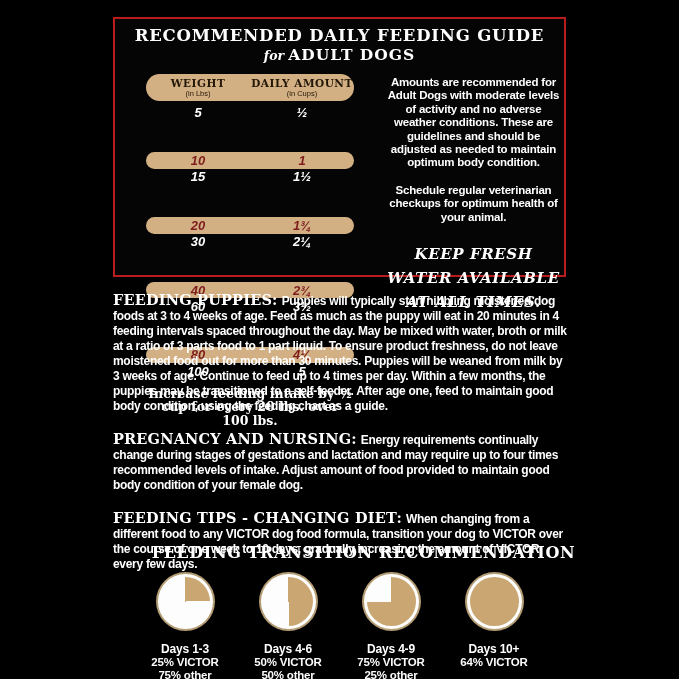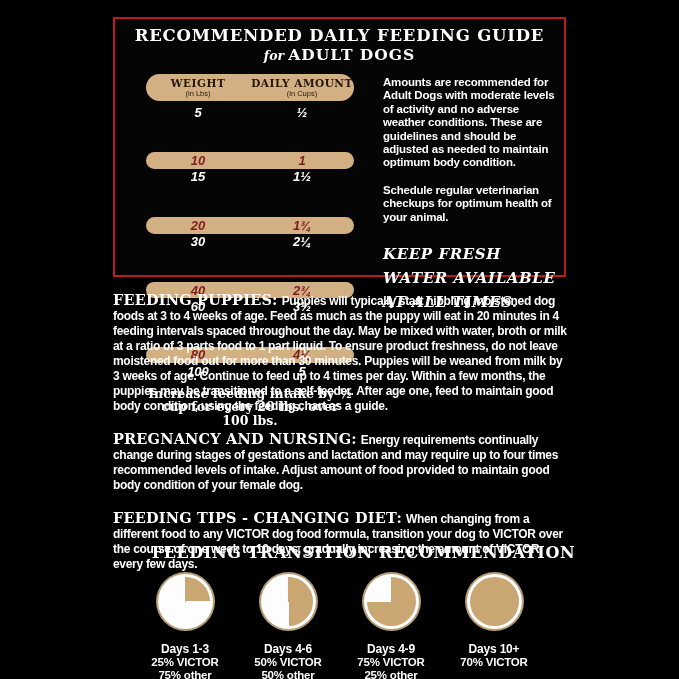--- a/index.html
+++ b/index.html
@@ -13,21 +13,21 @@
     position:absolute;left:113px;top:17px;width:449px;height:256px;
     border:2px solid #b91c1c;background:#050505;box-sizing:content-box;
   }
   .gb-title{text-align:center;margin-top:7px;line-height:19px;}
   .gb-title .t1{font-family:"DejaVu Serif",serif;font-weight:bold;font-size:16.5px;letter-spacing:.8px;}
   .gb-title .t2{font-size:15px;}
   .gb-title .t2 em{font-family:"DejaVu Serif",serif;font-weight:bold;font-style:italic;font-size:12.5px;letter-spacing:0;margin-top:41px;}
   .gb-title .t2 .big{font-family:"DejaVu Serif",serif;font-weight:bold;font-size:15.5px;letter-spacing:1px;}
   .gb-cols{display:flex;margin-top:9px;}
   .gb-left{width:208px;margin-left:31px;flex:none;}
-  .gb-right{flex:1;padding-left:29px;padding-top:2px;}
+  .gb-right{flex:1;padding-left:29px;padding-top:2px;text-align:center;}
 
   .thead{display:flex;height:27px;border-radius:14px;background:#d2b083;color:#221708;
     align-items:center;margin-bottom:3px;}
   .thead .th{width:50%;text-align:center;line-height:1;}
   .thead .h1{font-family:"DejaVu Serif",serif;font-weight:bold;font-size:10.5px;letter-spacing:.5px;}
   .thead .h2{font-size:7.5px;font-weight:normal;margin-top:1px;}
   .trow{display:flex;height:16.4px;align-items:center;font-weight:bold;font-style:italic;font-size:13px;}
   .trow span{width:50%;text-align:center;}
   .trow.pill{background:#d2b083;border-radius:9px;color:#7f1d1d;margin-top:32px;}
   .trow.dark{color:#fff;}
@@ -164,19 +164,19 @@
         <div class="days">Days 4-9</div>
         <div class="pct">75% VICTOR</div>
         <div class="pct">25% other</div>
       </div>
 
       <div class="pie-col">
         <div class="pie-ring">
             <div class="pie" style="background: conic-gradient(rgb(201, 166, 114) 0deg, rgb(201, 166, 114) 100%, rgb(253, 253, 253) 100%, rgb(253, 253, 253) 100%);"></div>
           </div>
         <div class="days">Days 10+</div>
-        <div class="pct">70% VICTOR</div>
+        <div class="pct">64% VICTOR</div>
         <div class="pct"></div>
       </div>
 
     </div>
   </div>
 </div>
 
 </body></html>

